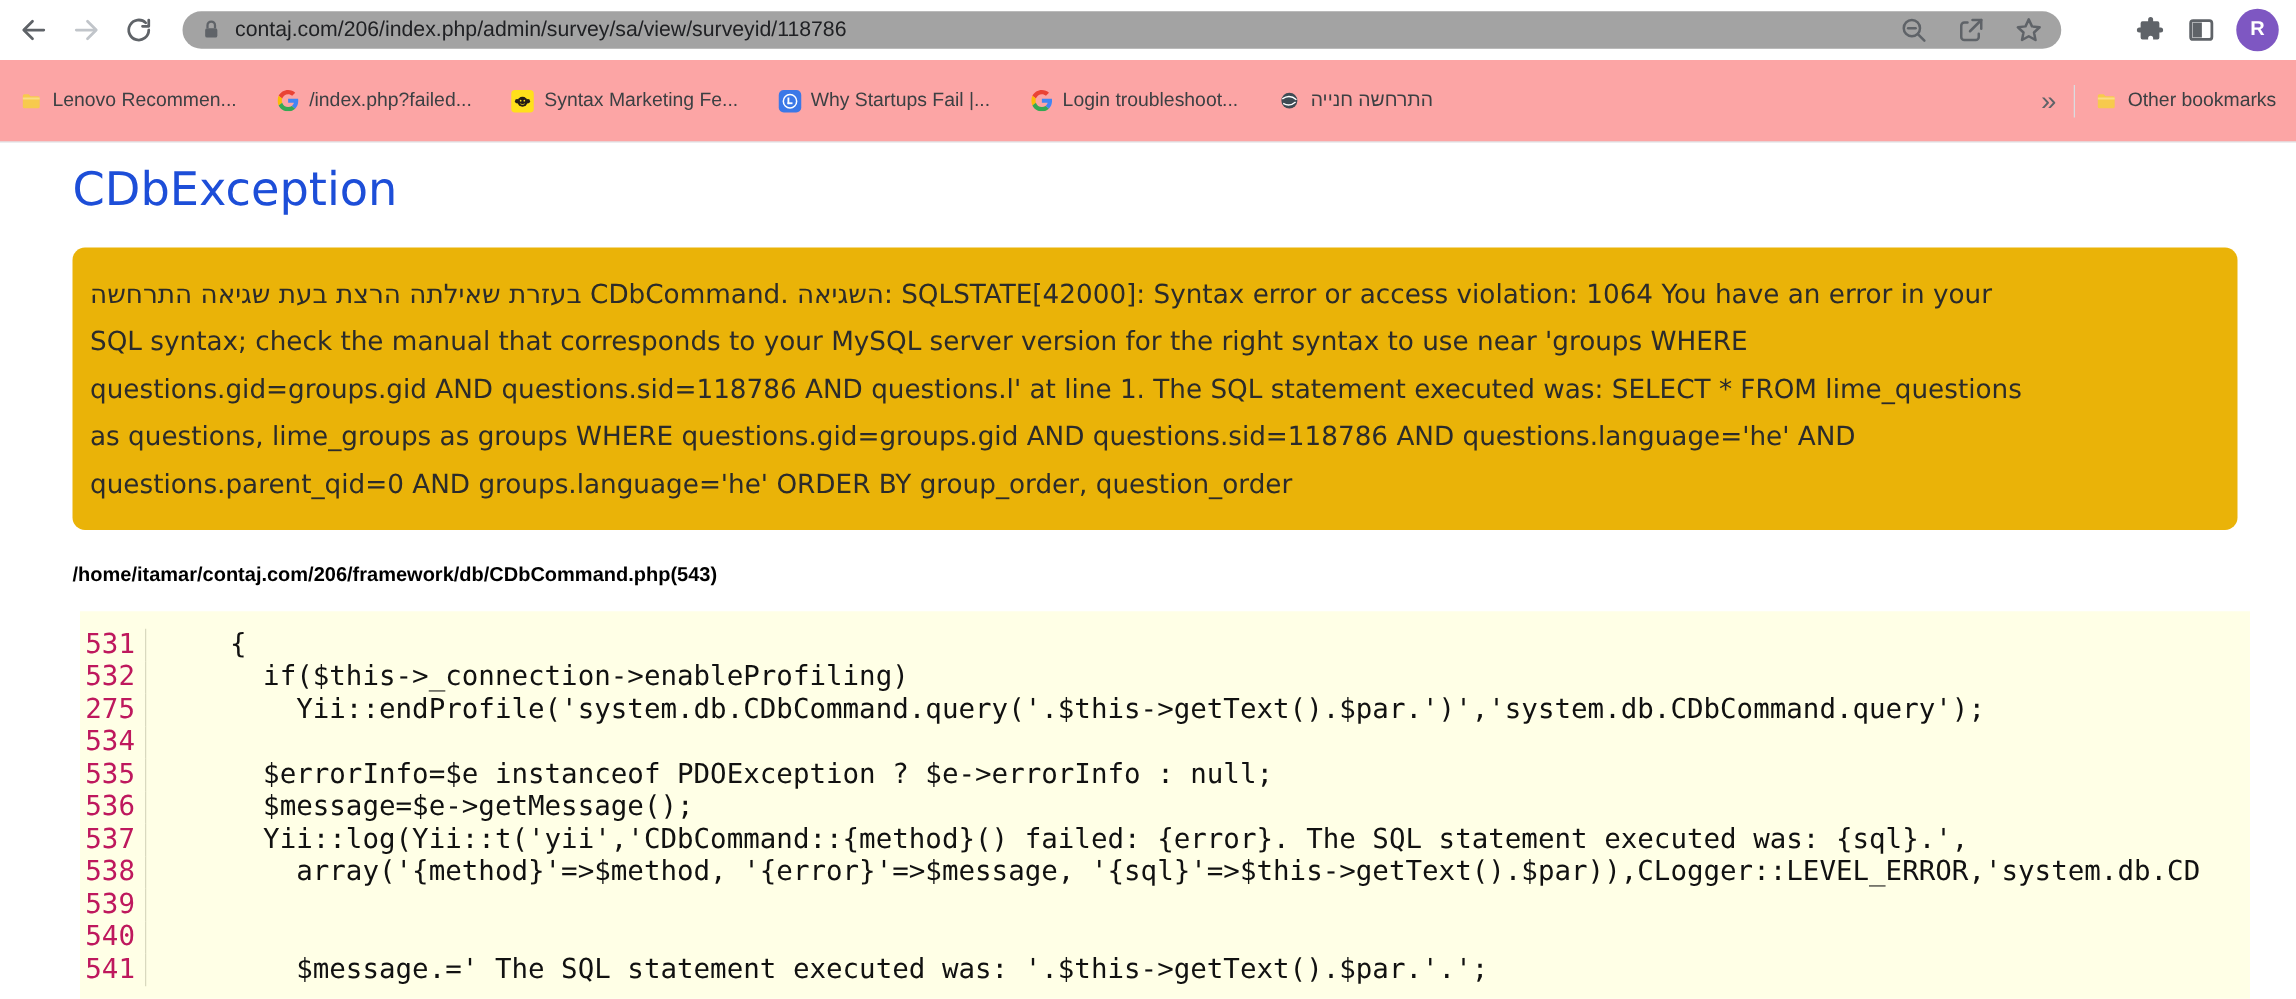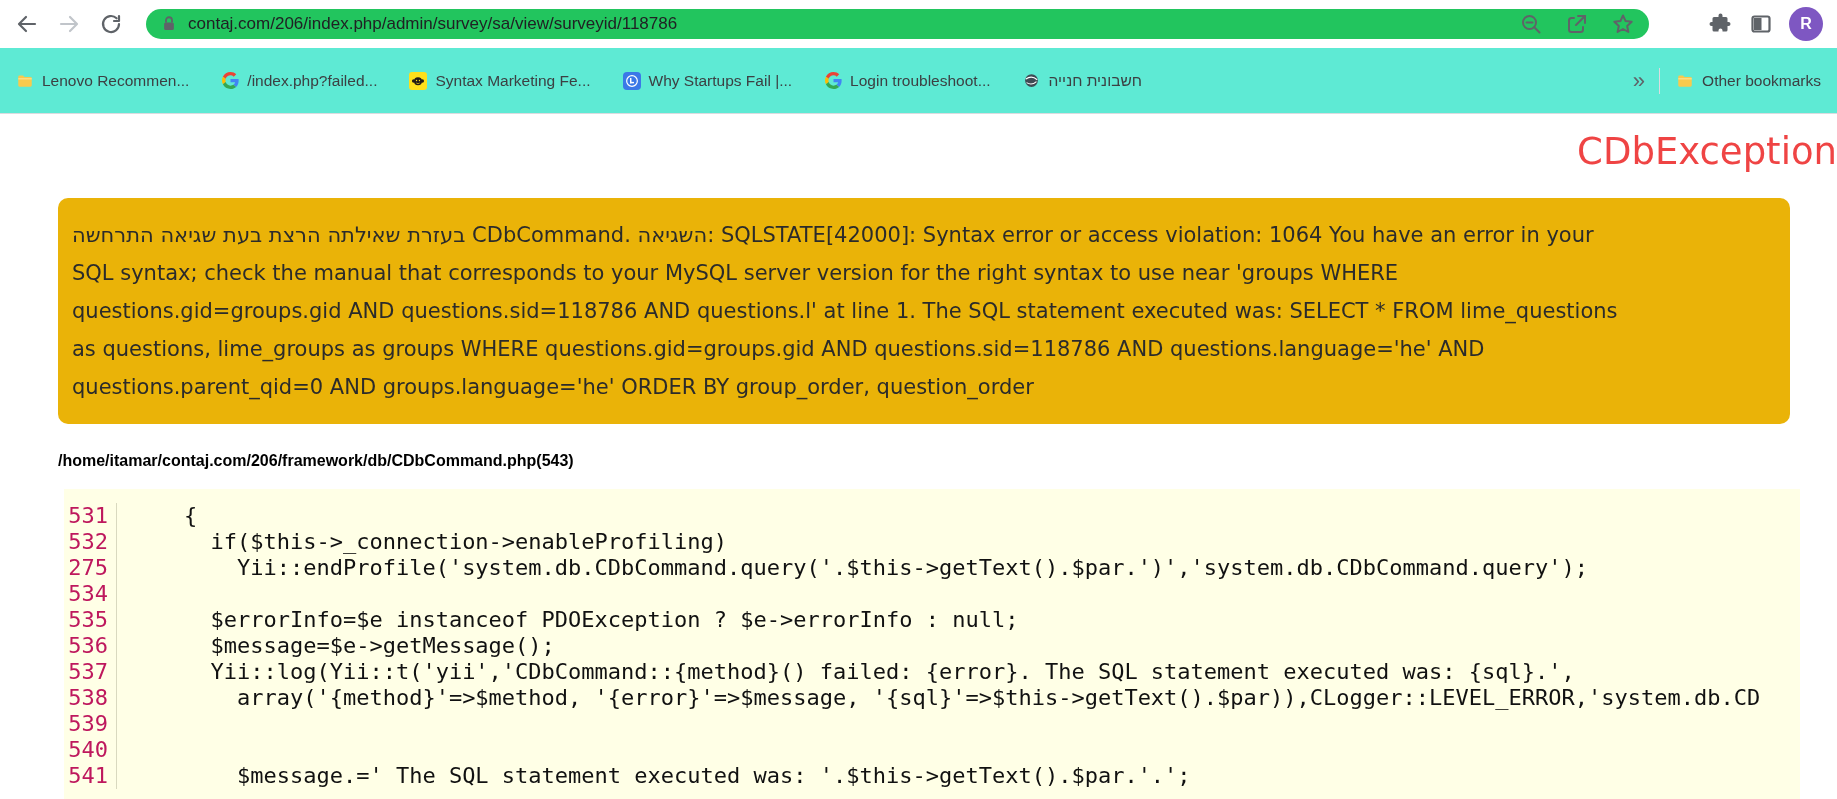--- a/index.html
+++ b/index.html
@@ -4,45 +4,45 @@
 <style>
   html,body{margin:0;padding:0;}
   body{width:1837px;height:799px;overflow:hidden;background:#ffffff;
        font-family:"Liberation Sans",sans-serif;position:relative;}
 
   
   .chrome{background:#fff;border-bottom:1px solid #dadce0;}
   .toolbar{display:flex;align-items:center;height:48px;padding:0 14px;}
   .nav-icon{width:26px;height:26px;display:flex;align-items:center;justify-content:center;
             margin-right:16px;flex:0 0 auto;cursor:pointer;}
-  .addr{flex:1 1 auto;display:flex;align-items:center;height:30px;background:#22c55e;
+  .addr{flex:1 1 auto;display:flex;align-items:center;height:30px;background:#a3a3a3;
         border-radius:18px;margin:0 58px 0 6px;padding:0 14px;min-width:0;}
   .addr .lock{margin-right:10px;flex:0 0 auto;}
   .url{font-size:17px;color:#202124;white-space:nowrap;overflow:hidden;flex:1 1 auto;}
   .addr-right{display:flex;align-items:center;gap:22px;flex:0 0 auto;margin-left:12px;}
   .right-icons{display:flex;align-items:center;gap:15px;flex:0 0 auto;}
   .avatar{width:34px;height:34px;border-radius:50%;background:#7e57c2;color:#fff;
           display:flex;align-items:center;justify-content:center;font-size:16px;
           font-weight:bold;cursor:pointer;}
 
   
-  .bookmarks{display:flex;align-items:center;height:65px;padding:0 16px;background:#5eead4;}
+  .bookmarks{display:flex;align-items:center;height:65px;padding:0 16px;background:#fca5a5;}
   .bm{display:flex;align-items:center;gap:8px;margin-right:32px;cursor:pointer;white-space:nowrap;}
   .bm-label{font-size:15.5px;color:#3c4043;}
   .fav{width:18px;height:18px;display:flex;align-items:center;justify-content:center;flex:0 0 auto;}
   .fav-mailchimp{background:#ffe01b;border-radius:3px;}
   .fav-blueapp{background:#3b78e7;border-radius:4px;}
   .bm-chevron{font-size:22px;color:#5f6368;margin:0 14px 0 18px;cursor:pointer;}
   .bm-divider{width:1px;height:26px;background:#dadce0;margin-right:16px;}
   .bm-other{margin-right:0;}
 
   
   .page{padding:0 0 0 58px;}
   h1.exc{margin:16px 0 0 0;font-family:"DejaVu Sans",sans-serif;font-weight:400;
-         font-size:37px;line-height:44px;color:#ef4444;text-align:right;}
+         font-size:37px;line-height:44px;color:#1d4ed8;}
   .errbox{margin-top:24px;width:1732px;box-sizing:border-box;background:#eab308;
           border-radius:10px;padding:18px 14px;}
   .errbox p{margin:0;max-width:1560px;font-family:"DejaVu Sans",sans-serif;
             font-size:21px;line-height:38px;color:#2b2b2b;}
   .srcpath{margin-top:28px;font-family:"Liberation Sans",sans-serif;font-weight:bold;
            font-size:16px;color:#000;}
   .codeblock{margin:19px 0 0 6px;width:1736px;height:340px;box-sizing:border-box;
              background:#ffffe6;padding:14px 0 0 4px;overflow:hidden;}
   .coderow{display:flex;font-family:"DejaVu Sans Mono",monospace;font-size:22px;
            line-height:26px;white-space:pre;}
@@ -185,21 +185,21 @@
       <span class="bm-label">Login troubleshoot...</span>
     </div>
 
     <div class="bm">
       <span class="fav">
         <svg width="17" height="17" viewBox="0 0 24 24">
             <circle cx="12" cy="12" r="9" fill="#3e4b54"></circle>
             <path d="M4 10c5-3.5 11-3.5 16 1M5 15c5 3 9.5 2.5 14-1.5" stroke="#fff" stroke-width="1.6" fill="none"></path>
           </svg>
       </span>
-      <span class="bm-label">חשבונית חנייה</span>
+      <span class="bm-label">התרחשה חנייה</span>
     </div>
 
     <div style="flex:1 1 auto"></div>
 
     <span class="bm-chevron">»</span>
     <span class="bm-divider"></span>
 
     <div class="bm bm-other">
       <span class="fav">
         <svg width="18" height="18" viewBox="0 0 24 24">

